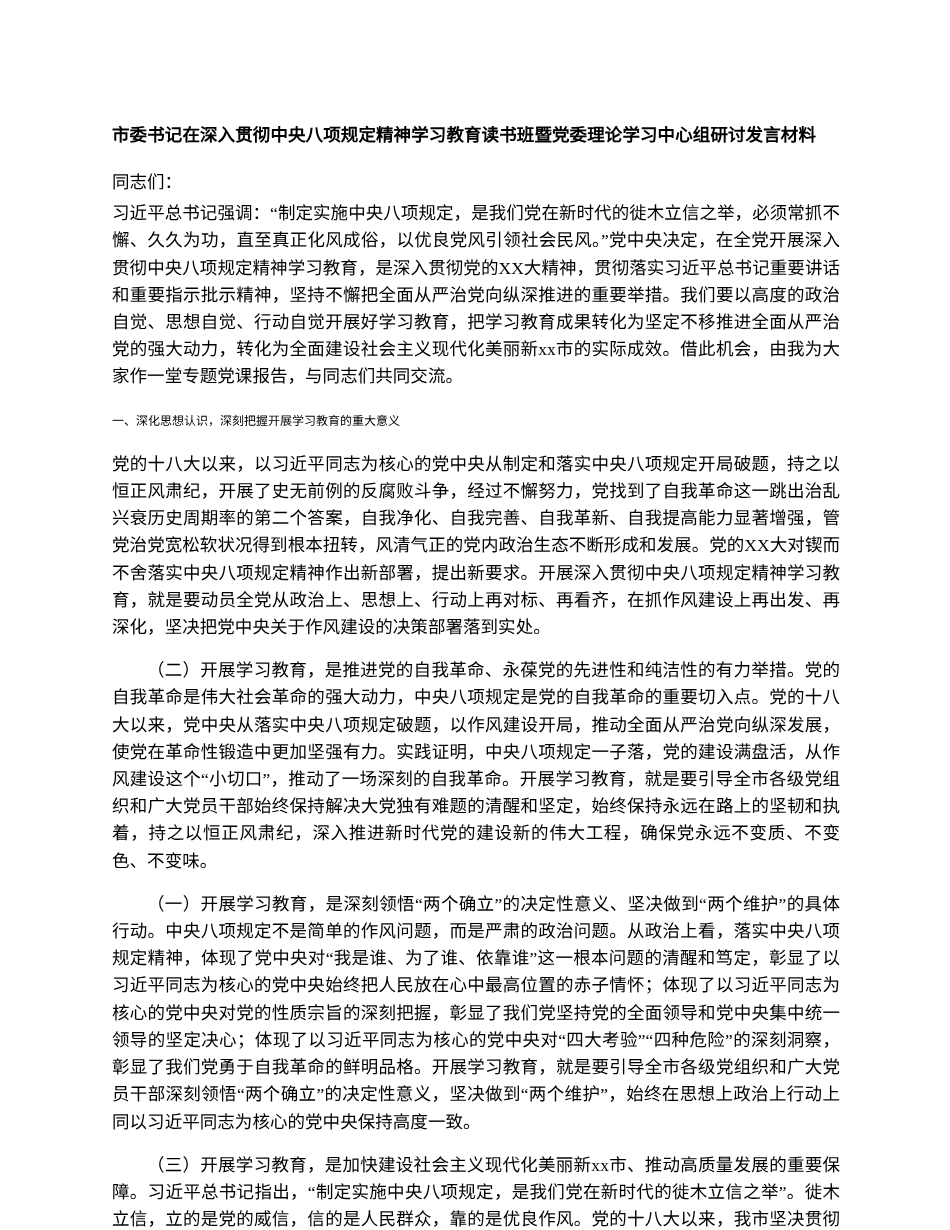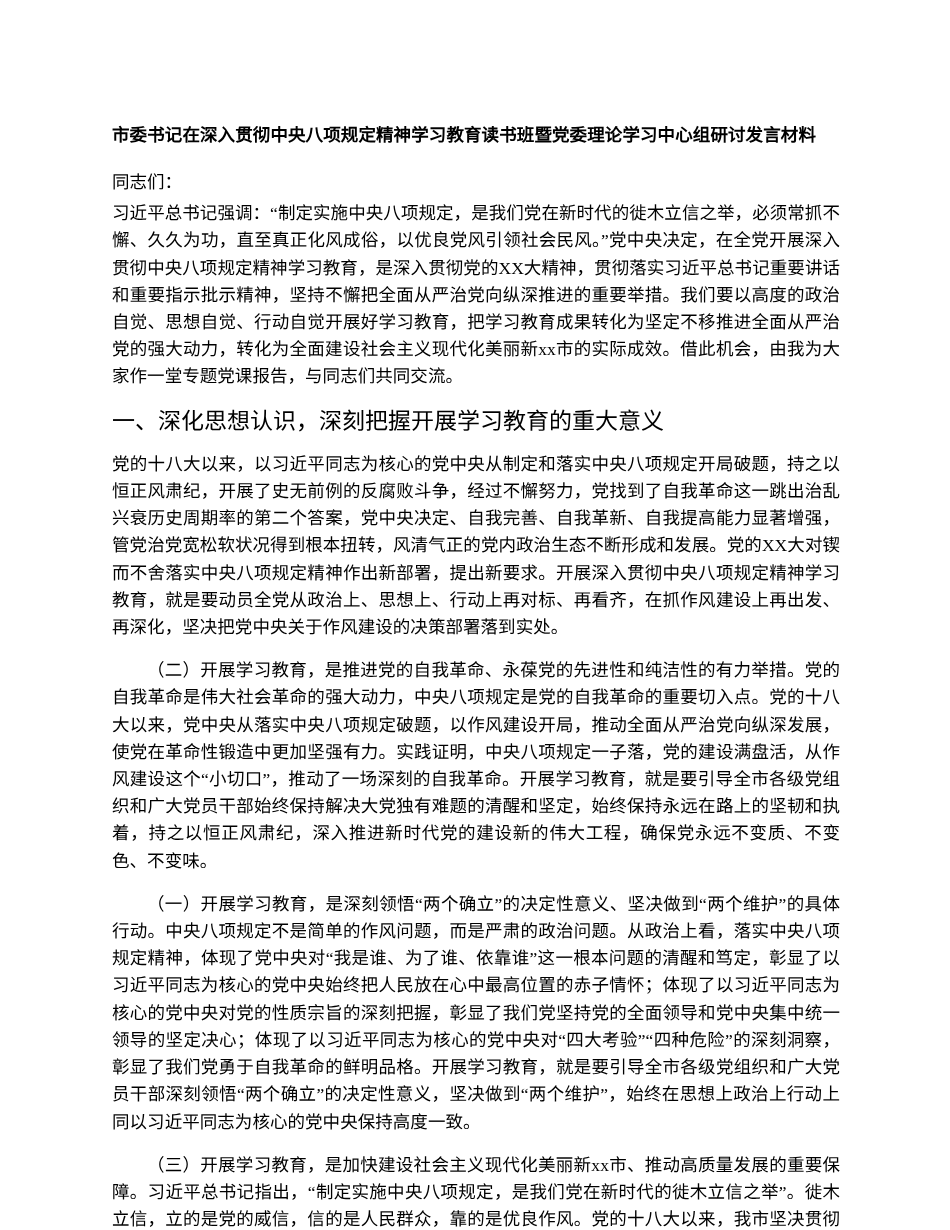--- a/index.html
+++ b/index.html
@@ -41,21 +41,21 @@
     line-height: 27.2px;
     margin: 16px 0 0 0;
     text-align: justify;
     text-justify: inter-ideograph;
     letter-spacing: 0.05px;
   }
   .para.indent {
     text-indent: 2em;
   }
   .section-head {
-    font-size: 23px;
+    font-size: 12px;
     line-height: 27.2px;
     margin: 17px 0 0 0;
     text-align: left;
   }
   .greeting {
     font-size: 17.5px;
     line-height: 27.2px;
     margin: 20px 0 4px 0;
   }
   
@@ -70,21 +70,21 @@
   <div class="content">
 
     <div class="doc-title">市委书记在深入贯彻中央八项规定精神学习教育读书班暨党委理论学习中心组研讨发言材料</div>
 
     <div class="greeting">同志们：</div>
 
     <div class="para para-lead">习近平总书记强调：“制定实施中央八项规定，是我们党在新时代的徙木立信之举，必须常抓不懈、久久为功，直至真正化风成俗，以优良党风引领社会民风。”党中央决定，在全党开展深入贯彻中央八项规定精神学习教育，是深入贯彻党的XX大精神，贯彻落实习近平总书记重要讲话和重要指示批示精神，坚持不懈把全面从严治党向纵深推进的重要举措。我们要以高度的政治自觉、思想自觉、行动自觉开展好学习教育，把学习教育成果转化为坚定不移推进全面从严治党的强大动力，转化为全面建设社会主义现代化美丽新xx市的实际成效。借此机会，由我为大家作一堂专题党课报告，与同志们共同交流。</div>
 
     <div class="section-head">一、深化思想认识，深刻把握开展学习教育的重大意义</div>
 
-    <div class="para">党的十八大以来，以习近平同志为核心的党中央从制定和落实中央八项规定开局破题，持之以恒正风肃纪，开展了史无前例的反腐败斗争，经过不懈努力，党找到了自我革命这一跳出治乱兴衰历史周期率的第二个答案，党中央决定、自我完善、自我革新、自我提高能力显著增强，管党治党宽松软状况得到根本扭转，风清气正的党内政治生态不断形成和发展。党的XX大对锲而不舍落实中央八项规定精神作出新部署，提出新要求。开展深入贯彻中央八项规定精神学习教育，就是要动员全党从政治上、思想上、行动上再对标、再看齐，在抓作风建设上再出发、再深化，坚决把党中央关于作风建设的决策部署落到实处。</div>
+    <div class="para">党的十八大以来，以习近平同志为核心的党中央从制定和落实中央八项规定开局破题，持之以恒正风肃纪，开展了史无前例的反腐败斗争，经过不懈努力，党找到了自我革命这一跳出治乱兴衰历史周期率的第二个答案，自我净化、自我完善、自我革新、自我提高能力显著增强，管党治党宽松软状况得到根本扭转，风清气正的党内政治生态不断形成和发展。党的XX大对锲而不舍落实中央八项规定精神作出新部署，提出新要求。开展深入贯彻中央八项规定精神学习教育，就是要动员全党从政治上、思想上、行动上再对标、再看齐，在抓作风建设上再出发、再深化，坚决把党中央关于作风建设的决策部署落到实处。</div>
 
     <div class="para indent">（二）开展学习教育，是推进党的自我革命、永葆党的先进性和纯洁性的有力举措。党的自我革命是伟大社会革命的强大动力，中央八项规定是党的自我革命的重要切入点。党的十八大以来，党中央从落实中央八项规定破题，以作风建设开局，推动全面从严治党向纵深发展，使党在革命性锻造中更加坚强有力。实践证明，中央八项规定一子落，党的建设满盘活，从作风建设这个“小切口”，推动了一场深刻的自我革命。开展学习教育，就是要引导全市各级党组织和广大党员干部始终保持解决大党独有难题的清醒和坚定，始终保持永远在路上的坚韧和执着，持之以恒正风肃纪，深入推进新时代党的建设新的伟大工程，确保党永远不变质、不变色、不变味。</div>
 
     <div class="para indent">（一）开展学习教育，是深刻领悟“两个确立”的决定性意义、坚决做到“两个维护”的具体行动。中央八项规定不是简单的作风问题，而是严肃的政治问题。从政治上看，落实中央八项规定精神，体现了党中央对“我是谁、为了谁、依靠谁”这一根本问题的清醒和笃定，彰显了以习近平同志为核心的党中央始终把人民放在心中最高位置的赤子情怀；体现了以习近平同志为核心的党中央对党的性质宗旨的深刻把握，彰显了我们党坚持党的全面领导和党中央集中统一领导的坚定决心；体现了以习近平同志为核心的党中央对“四大考验”“四种危险”的深刻洞察，彰显了我们党勇于自我革命的鲜明品格。开展学习教育，就是要引导全市各级党组织和广大党员干部深刻领悟“两个确立”的决定性意义，坚决做到“两个维护”，始终在思想上政治上行动上同以习近平同志为核心的党中央保持高度一致。</div>
 
     <div class="para indent">（三）开展学习教育，是加快建设社会主义现代化美丽新xx市、推动高质量发展的重要保障。习近平总书记指出，“制定实施中央八项规定，是我们党在新时代的徙木立信之举”。徙木立信，立的是党的威信，信的是人民群众，靠的是优良作风。党的十八大以来，我市坚决贯彻落实中央八项规定精神，持之以恒正风肃纪，党风政风为之一新，社风民风持续向好。但作风建设永远在路上，必须常抓不懈、久久为功。开展学习教育，就是要引</div>
 
   </div>
 </div>
 

